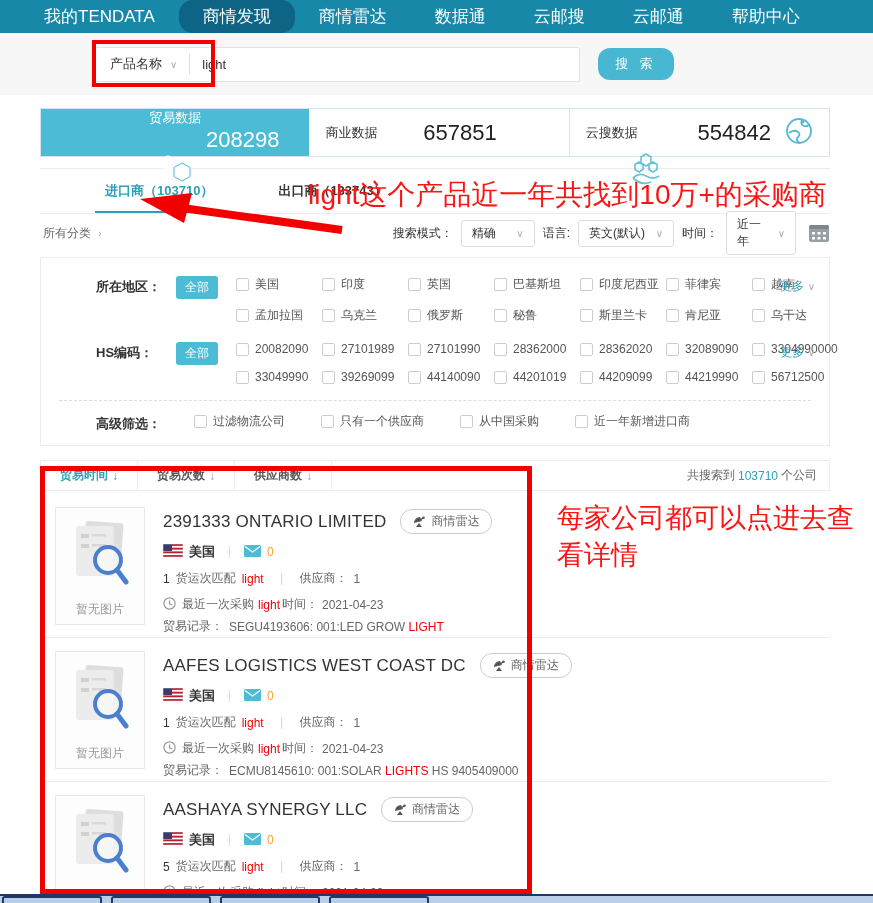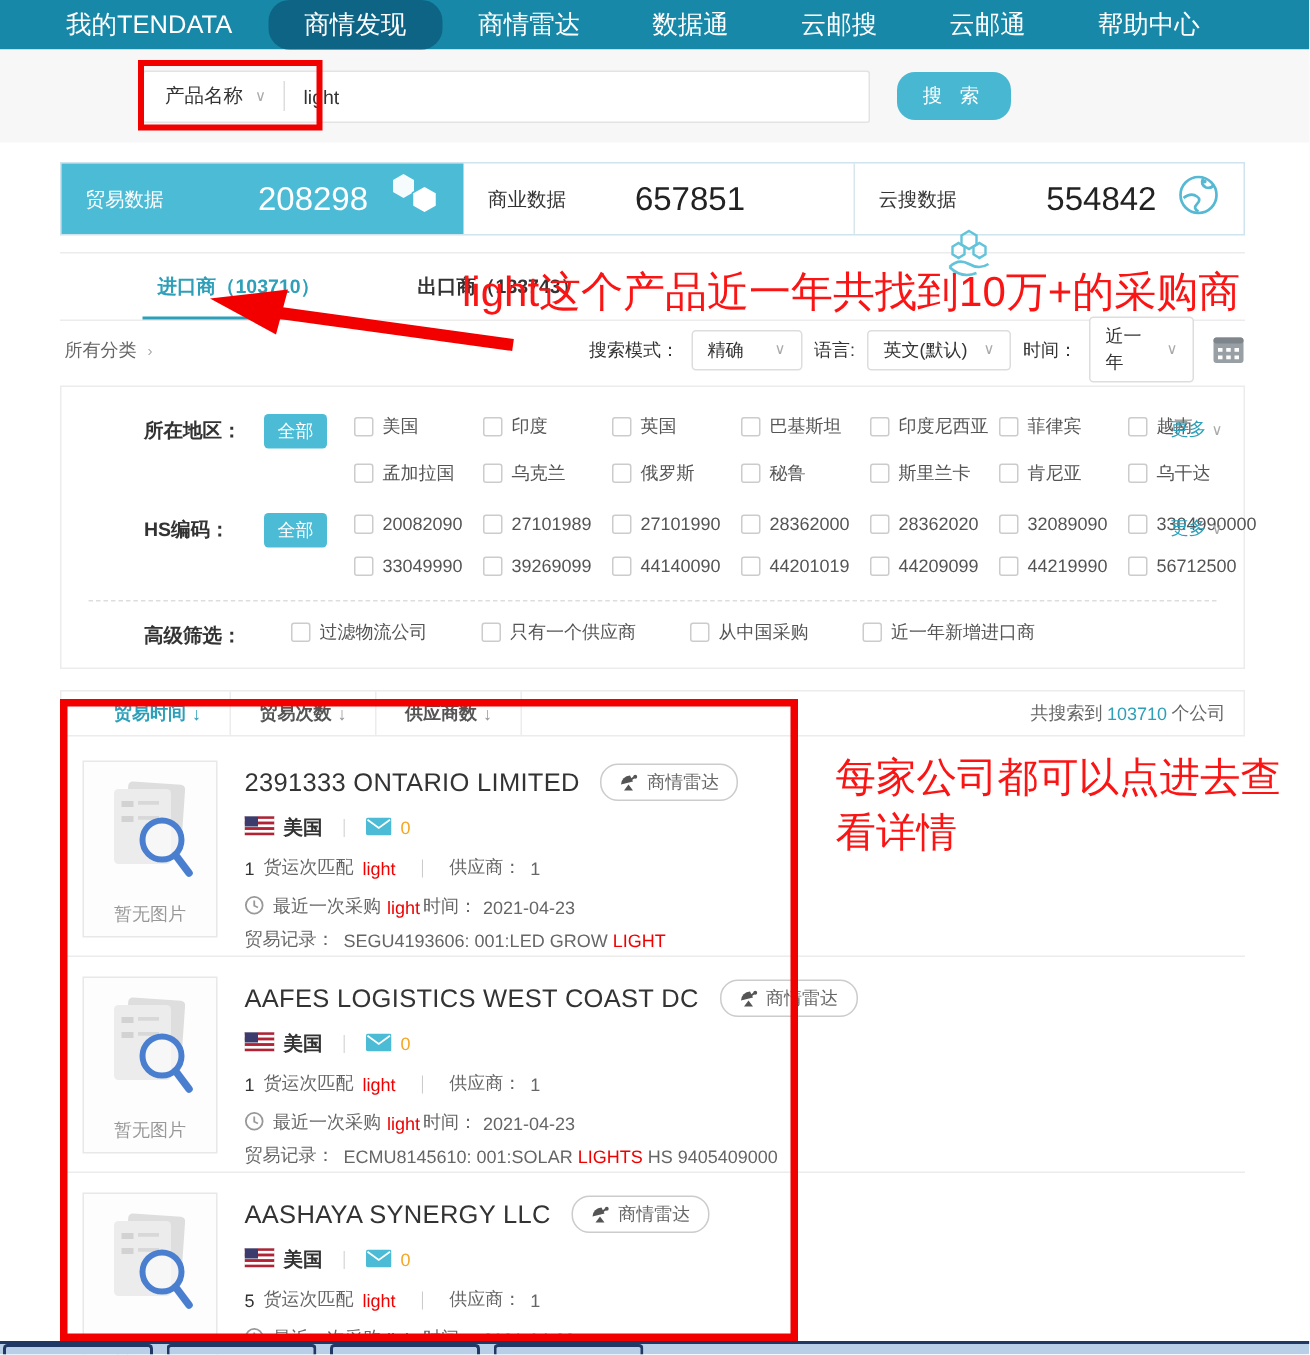--- a/index.html
+++ b/index.html
@@ -18,21 +18,21 @@
   .search-field-select { display:flex; align-items:center; gap:8px; padding:0 12px 0 14px; font-size:13px; color:#333; cursor:pointer; }
   .chev { color:#aaa; font-size:10px; }
   .search-divider { width:1px; height:20px; background:#ddd; }
   .search-input { border:none; outline:none; flex:1; height:30px; font-size:13px; color:#333; padding:0 12px; font-family:inherit; background:transparent; }
   .search-btn { margin-left:18px; width:76px; height:32px; background:#47b7d2; color:#fff; border:none; border-radius:12px; font-size:13px; letter-spacing:4px; cursor:pointer; font-family:inherit; }
 
   
   .stats { margin:13px 43px 0 40px; height:49px; display:flex; border:1px solid #cfe4ec; background:#fff; }
   .stat-seg { display:flex; align-items:center; flex:1; padding:0 16px; border-right:1px solid #d9e6ec; }
   .stat-seg:last-child { border-right:none; }
-  .stat-seg.teal { background:#4cbcd6; border-right:none; }
+  .stat-seg.teal { background:#4cbcd6; border-right:none;flex-direction:column; }
   .stat-label { font-size:13px; color:#333; }
   .stat-seg.teal .stat-label { color:#fff; }
   .stat-value { font-size:22px; color:#222; margin-left:auto; margin-right:14px; font-weight:500; }
   .stat-seg.teal .stat-value { color:#fff; }
 
   
   .tabs-panel { margin:11px 43px 0 40px; height:46px; border-top:1px solid #ececec; border-bottom:1px solid #ececec; display:flex; align-items:stretch; padding-left:55px; background:#fff; }
   .tab { position:relative; display:flex; align-items:center; padding:0 10px; margin-right:45px; font-size:13px; font-weight:bold; color:#333; cursor:pointer; }
   .tab.active { color:#2d9fb8; }
   .tab.active::after { content:""; position:absolute; left:0; right:0; bottom:0; height:2px; background:#2d9fb8; }
@@ -55,21 +55,21 @@
   .opt { display:flex; align-items:center; gap:6px; font-size:12px; color:#555; cursor:pointer; white-space:nowrap; }
   .cb { width:13px; height:13px; border:1px solid #ccc; border-radius:2px; background:#fff; flex:none; }
   .more-link { position:absolute; right:14px; top:10px; font-size:12px; color:#2d9fb8; cursor:pointer; }
   .dotted-div { border-top:1px dashed #ddd; margin:12px 18px 4px 18px; }
   .adv-opts { display:flex; gap:36px; }
 
   
   .sort-bar { margin:14px 43px 0 40px; height:31px; border:1px solid #ececec; display:flex; align-items:stretch; background:#fff; }
   .sort-item { display:flex; align-items:center; justify-content:center; width:97px; border-right:1px solid #ececec; font-size:12px; font-weight:bold; color:#555; gap:4px; cursor:pointer; }
   .sort-item .arrow { color:#999; font-weight:normal; }
-  .sort-item.active { color:#2d9fb8;margin-left:16px; }
+  .sort-item.active { color:#2d9fb8; }
   .sort-item.active .arrow { color:#2d9fb8; }
   .sort-result { margin-left:auto; display:flex; align-items:center; font-size:12px; color:#666; padding-right:12px; gap:3px; }
   .sort-result .cnt { color:#2d9fb8; }
 
   
   .results { margin:3px 43px 0 40px; background:#fff; }
   .card { display:flex; height:144px; padding:13px 0 0 15px; border-bottom:1px solid #ececec; cursor:pointer; }
   .thumb { width:90px; height:118px; border:1px solid #e8e8e8; background:#fdfdfd; flex:none; display:flex; flex-direction:column; align-items:center; justify-content:flex-end; padding-bottom:6px; position:relative; }
   .thumb svg { position:absolute; top:12px; left:12px; }
   .no-img { font-size:12px; color:#999; }

